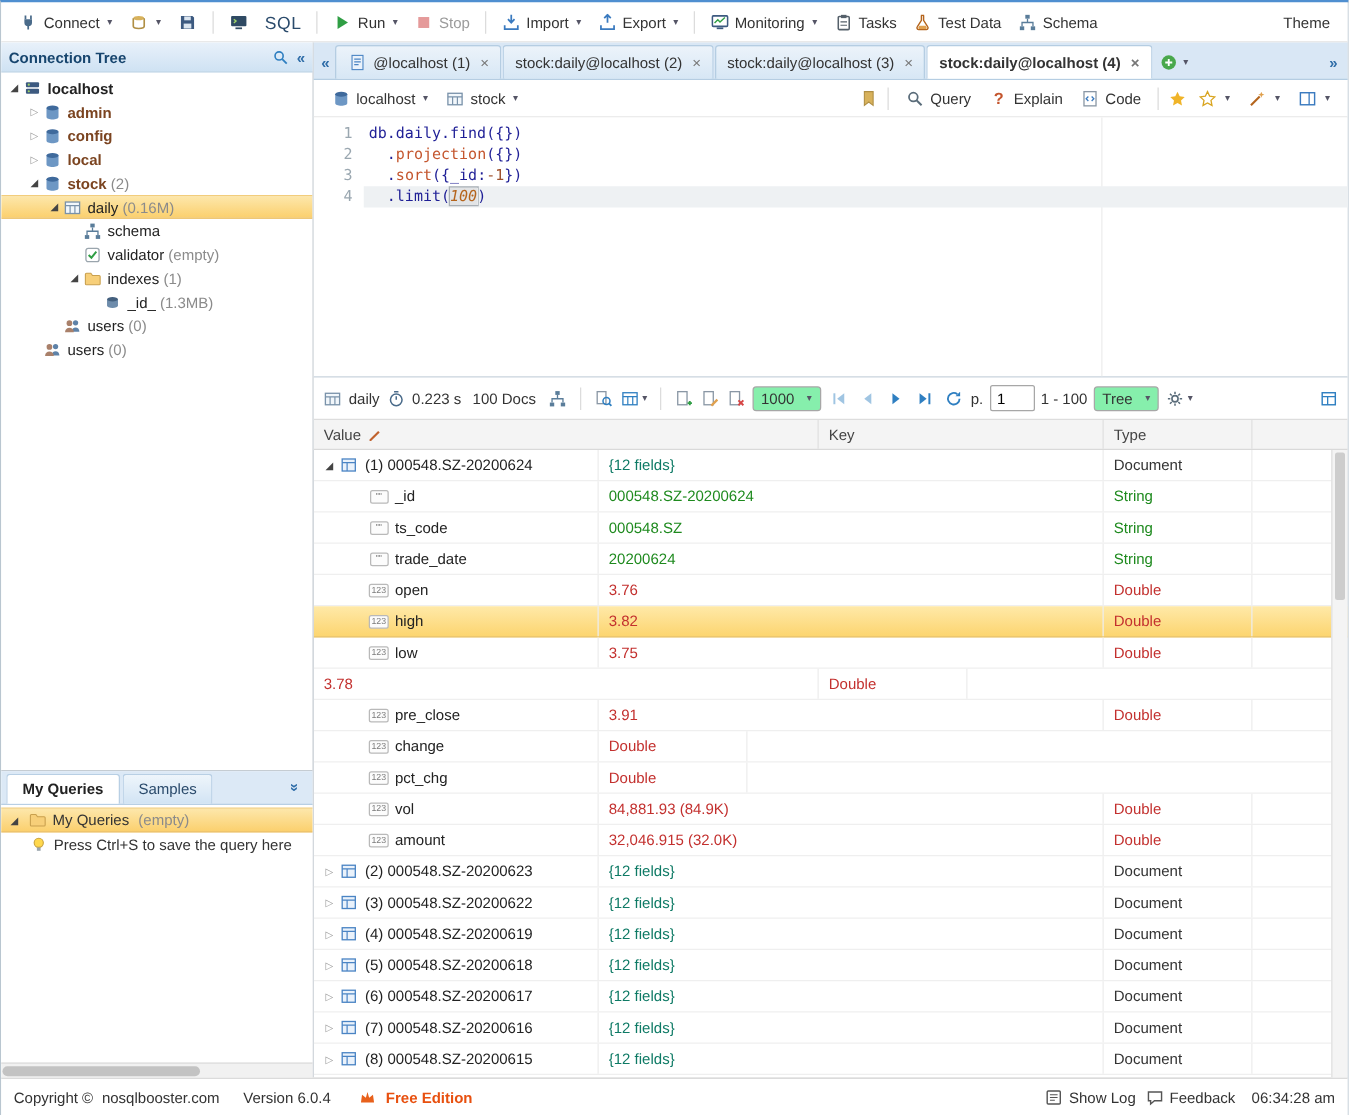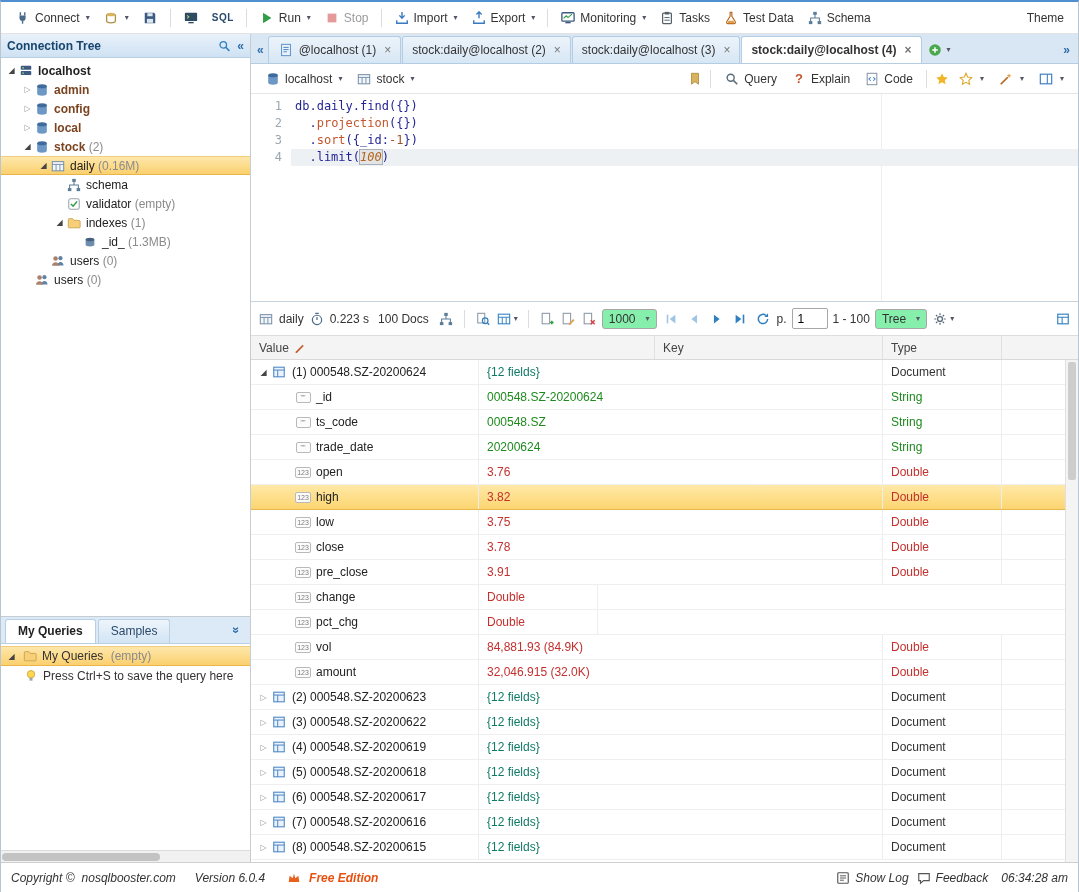--- a/index.html
+++ b/index.html
@@ -14,21 +14,21 @@
   .ic svg { display:block; }
   .caret { font-size:8px; color:#556; margin-left:2px; }
   .tb-sep { width:1px; height:18px; background:#dcdcdc; margin:0 5px; flex:0 0 auto; }
   .tb-spacer { flex:1; }
   .tb-btn { display:flex; align-items:center; gap:4px; padding:3px 6px; border-radius:3px; cursor:default; white-space:nowrap; }
   .fbox { display:inline-block; min-width:15px; padding:0 1px; height:11px; border:1px solid #b9b9b9;
     border-radius:2px; font-size:7px; line-height:9px; text-align:center; color:#7a7a7a; background:#fcfcfc; }
 
   
   .toolbar { height:32px; display:flex; align-items:center; padding:0 8px; gap:1px; border-bottom:1px solid #e2e2e2; background:#fff; }
-  .sqltxt { font-weight:bold; font-size:10px; color:#2a4a6b; letter-spacing:.5px;text-align:right; }
+  .sqltxt { font-weight:normal; font-size:14px; color:#2a4a6b; letter-spacing:.5px;text-align:right; }
   .disabled-txt { color:#9b9b9b; }
 
   
   .body { flex:1; display:flex; min-height:0; }
   .sidebar { width:250px; flex:0 0 250px; border-right:1px solid #c5ccd2; display:flex; flex-direction:column; background:#fff; }
   .main { flex:1; display:flex; flex-direction:column; min-width:0; }
 
   
   .sb-header { height:24px; background:linear-gradient(#e8f1fa,#cfe2f3); border-bottom:1px solid #b8cfe4;
     display:flex; align-items:center; padding:0 6px; gap:6px; }
@@ -116,21 +116,21 @@
   .v-string { color:#1e8a1e; }
   .v-num { color:#c3302e; }
   .v-fields { color:#0e7a65; }
   .t-string { color:#1e8a1e; }
   .t-num { color:#c3302e; }
   .t-doc { color:#333; }
   .grid-vscroll { position:absolute; right:0; top:24px; bottom:0; width:13px; background:#f4f4f4; border-left:1px solid #e0e0e0; }
   .vthumb { position:absolute; top:2px; left:2px; right:2px; height:118px; background:#cdcdcd; border-radius:2px; }
 
   
-  .statusbar { height:30px; flex:0 0 30px; border-top:1px solid #cfcfcf; display:flex; align-items:center; padding:0 10px; gap:7px; background:#fff;font-style:italic; }
+  .statusbar { height:30px; flex:0 0 30px; border-top:1px solid #cfcfcf; display:flex; align-items:center; padding:0 10px; gap:7px; background:#fff; }
   .edition { color:#e8500f; font-weight:bold; }
   .sb-group { display:flex; align-items:center; gap:4px; cursor:pointer; }
 </style>
 </head>
 <body>
 
 <div class="app">
 
   <div class="toolbar">
     <div class="tb-btn">
@@ -810,27 +810,20 @@
                   <span class="ic g-ic">
                     <span class="fbox">123</span>
                   </span>
                   <span class="g-key">low</span>
                 </div>
                 <div class="cell col-val v-num">3.75</div>
                 <div class="cell col-type t-num">Double</div>
                 <div class="cell col-fill"></div>
               </div>
               <div class="g-row">
-                <div class="cell col-key" style="padding-left: 30px;">
-                  <span class="g-arrow"></span>
-                  <span class="ic g-ic">
-                    <span class="fbox">123</span>
-                  </span>
-                  <span class="g-key">close</span>
-                </div>
                 <div class="cell col-val v-num">3.78</div>
                 <div class="cell col-type t-num">Double</div>
                 <div class="cell col-fill"></div>
               </div>
               <div class="g-row">
                 <div class="cell col-key" style="padding-left: 30px;">
                   <span class="g-arrow"></span>
                   <span class="ic g-ic">
                     <span class="fbox">123</span>
                   </span>

